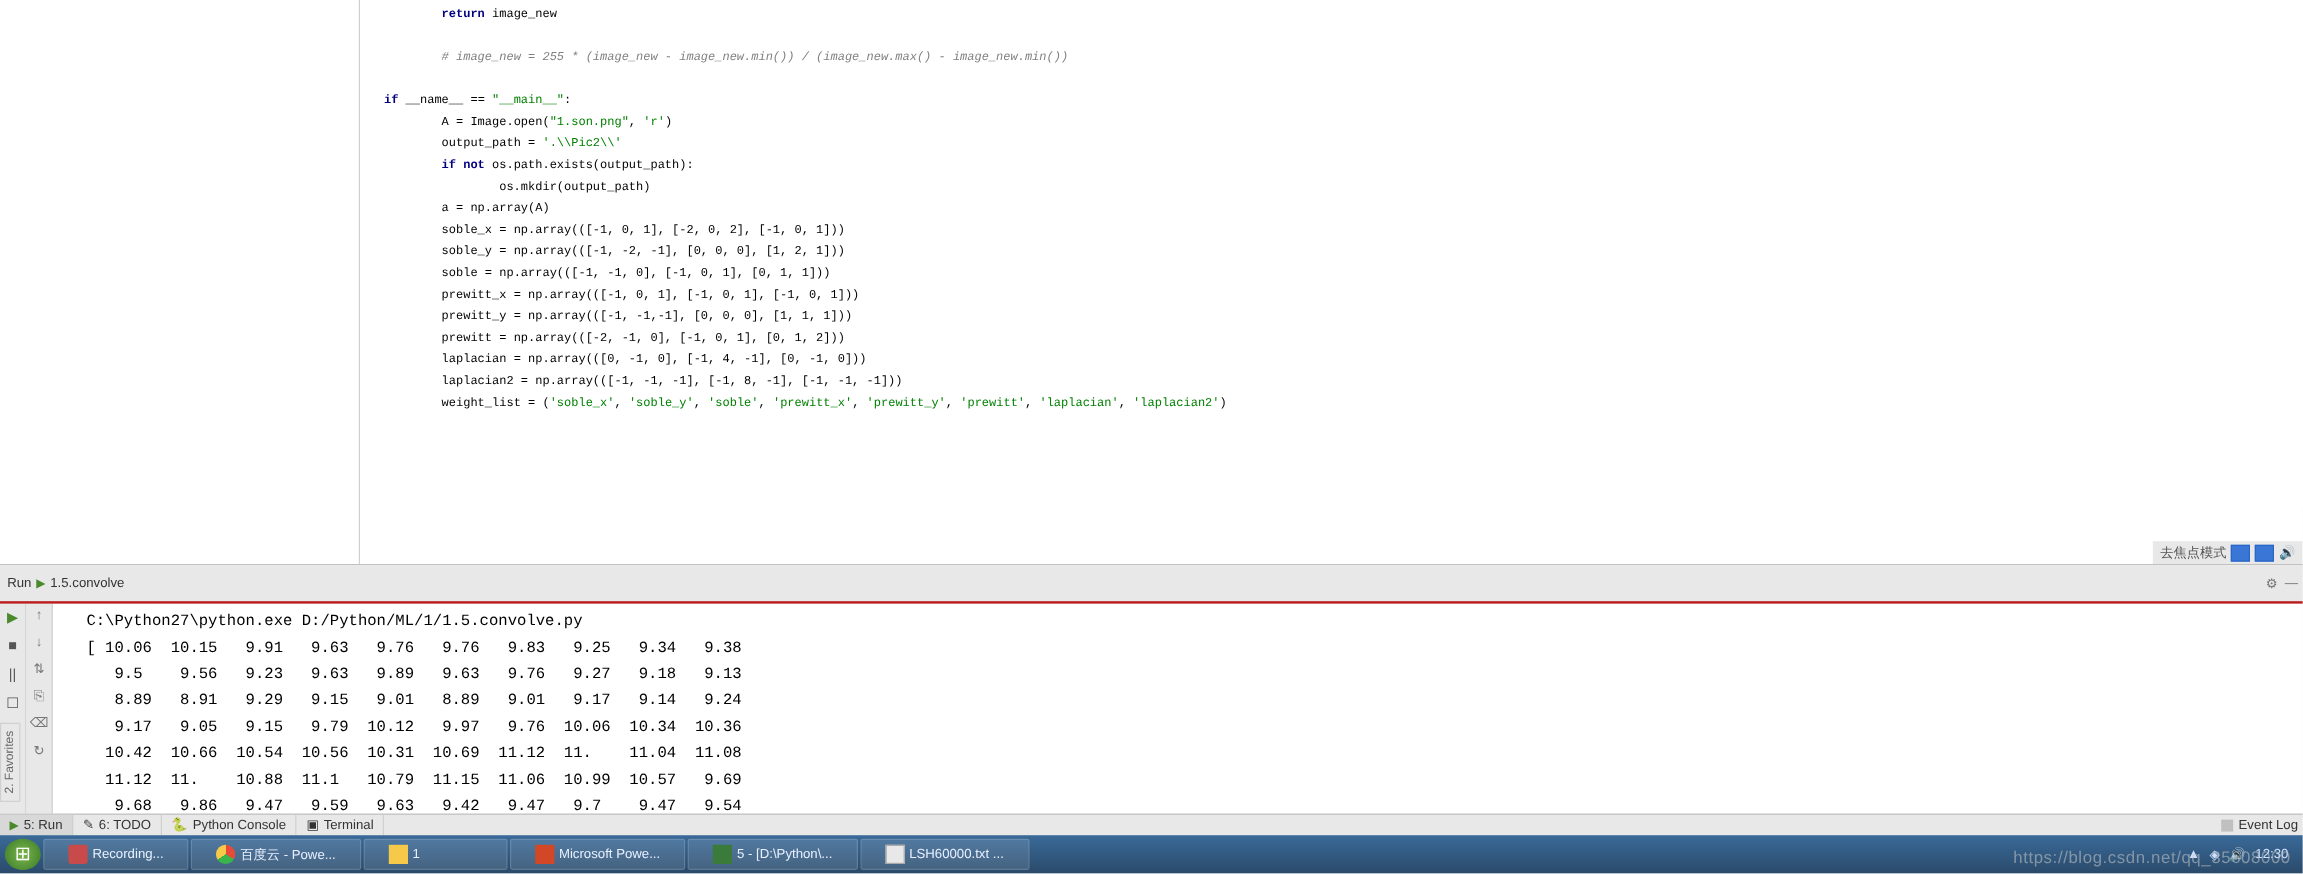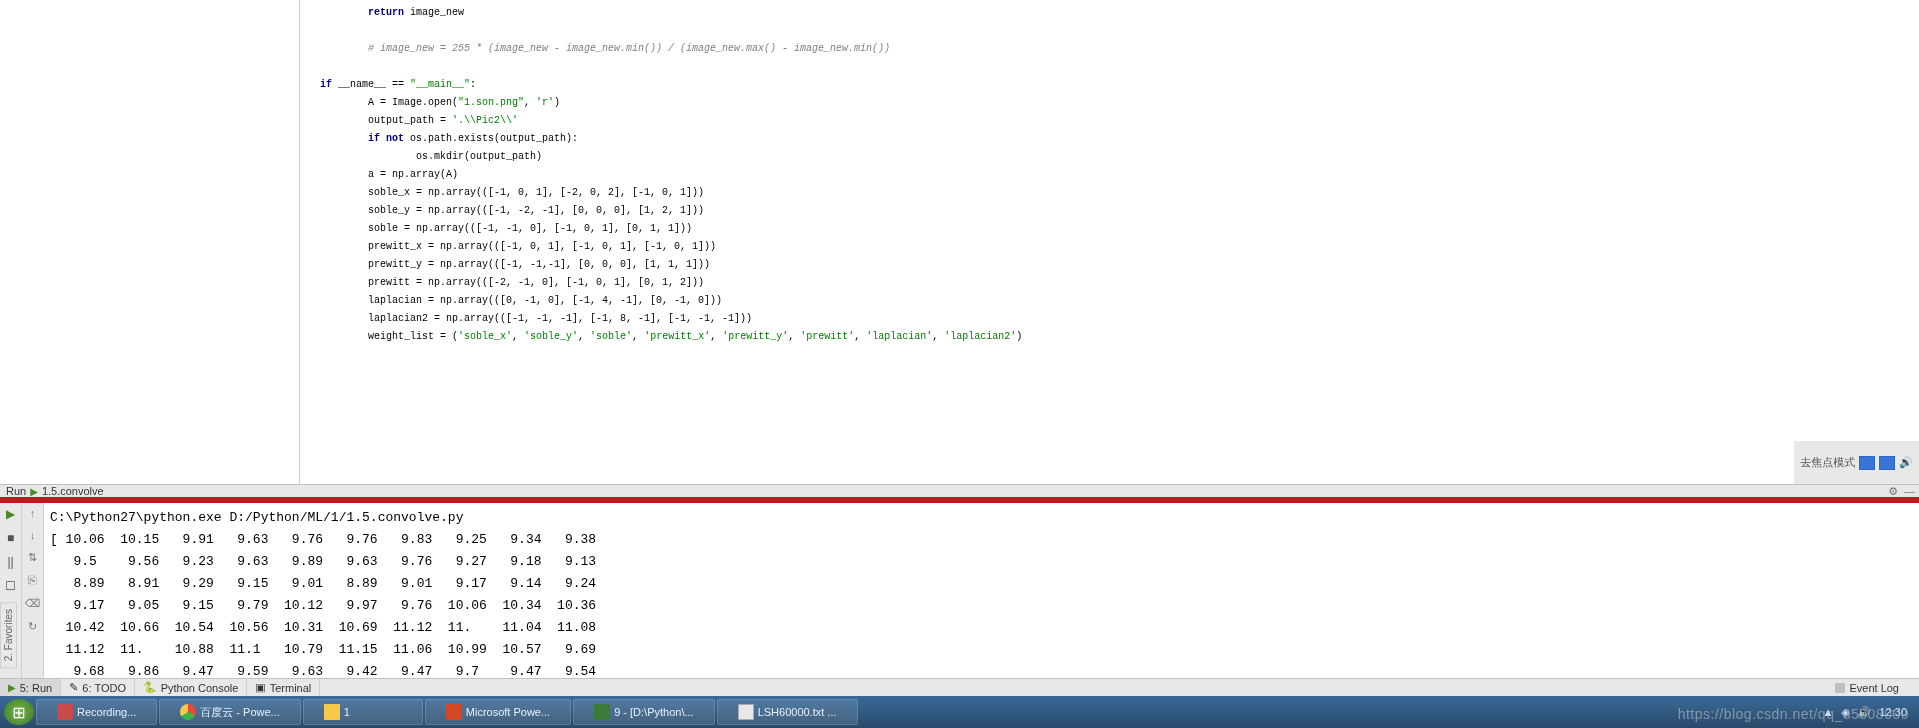--- a/index.html
+++ b/index.html
@@ -5,36 +5,36 @@
 * { margin:0; padding:0; box-sizing:border-box; }
 body { font-family:"Segoe UI",Arial,sans-serif; font-size:12px; background:#f0f0f0; width:1919px; height:728px; overflow:hidden; position:relative; }
 .ide-root { display:flex; flex-direction:column; height:100%; background:#fff; }
 .split-top { flex:1; display:flex; border-bottom:1px solid #c0c0c0; overflow:hidden; }
 .left-gutter-panel { width:300px; background:#fff; border-right:1px solid #d0d0d0; }
 .editor-wrap { flex:1; position:relative; background:#fff; overflow:hidden; }
 .code-area { padding:4px 10px 4px 20px; font-family:Consolas,"Courier New",monospace; font-size:10px; line-height:18px; white-space:pre; color:#000; }
 .code-area .kw { font-weight:bold; color:#000080; }
 .code-area .str { color:#008000; }
 .code-area .cmt { color:#808080; font-style:italic; }
-.float-btns { position:absolute; right:0; bottom:0; display:flex; gap:4px; padding:14px 6px; background:#e8e8e8; font-size:11px; align-items:center; }
+.float-btns { position:absolute; right:0; bottom:0; display:flex; gap:4px; padding:2px 6px; background:#e8e8e8; font-size:11px; align-items:center; }
 .float-btns .lbl { color:#555; }
 .mini-btn { width:16px; height:14px; background:#3a76d6; border:1px solid #2a66c6; }
-.run-header { height:18px; background:#e8e8e8; border-bottom:6px solid #b91c1c; display:flex; align-items:center; padding:0 6px; font-size:11px; color:#333; position:relative; }
+.run-header { height:32px; background:#e8e8e8; border-bottom:2px solid #b91c1c; display:flex; align-items:center; padding:0 6px; font-size:11px; color:#333; position:relative; }
 .run-header .run-title { display:flex; align-items:center; gap:4px; }
 .run-header .tools-right { position:absolute; right:4px; display:flex; gap:6px; color:#777; }
 .green-arrow { color:#4a8a2a; font-size:10px; }
 .run-body { display:flex; height:175px; background:#fff; }
 .run-ctrl-col { width:22px; background:#e8e8e8; border-right:1px solid #d0d0d0; display:flex; flex-direction:column; align-items:center; padding-top:4px; gap:10px; font-size:12px; }
 .run-ctrl-col .ico { width:14px; text-align:center; color:#555; }
 .run-ctrl2-col { width:22px; background:#e8e8e8; border-right:1px solid #d0d0d0; display:flex; flex-direction:column; align-items:center; padding-top:4px; gap:10px; font-size:11px; color:#777; }
-.console { flex:1; padding:4px 6px; font-family:Consolas,"Courier New",monospace; font-size:13px; line-height:22px; white-space:pre; color:#000; overflow:hidden; }
+.console { flex:1; padding:4px 28px; font-family:Consolas,"Courier New",monospace; font-size:13px; line-height:22px; white-space:pre; color:#000; overflow:hidden; }
 .bottom-tabs { height:18px; background:#e8e8e8; border-top:1px solid #c0c0c0; display:flex; align-items:center; font-size:11px; color:#333; position:relative; }
 .bottom-tabs .tab { padding:0 8px; display:flex; align-items:center; gap:4px; border-right:1px solid #d0d0d0; height:100%; }
 .bottom-tabs .tab.active { background:#d8d8d8; }
-.bottom-tabs .right-side { position:absolute; right:20px; display:flex; align-items:center; gap:4px; }
+.bottom-tabs .right-side { position:absolute; right:4px; display:flex; align-items:center; gap:4px; }
 .evlog-ico { width:10px; height:10px; background:#c0c0c0; }
 .status-bar { height:18px; background:#e8e8e8; border-top:1px solid #c0c0c0; display:flex; align-items:center; font-size:11px; color:#333; padding:0 6px; position:relative; }
 .status-bar .msg { display:flex; align-items:center; gap:4px; }
 .status-bar .sqr { width:10px; height:10px; border:1px solid #999; }
 .status-bar .right-cluster { position:absolute; right:6px; display:flex; gap:10px; align-items:center; }
 .lock-ico { font-size:10px; }
 .taskbar { height:32px; background:linear-gradient(#3a6a99,#2a4a6a); display:flex; align-items:center; padding:0 4px; gap:2px; position:relative; }
 .tb-item { height:26px; display:flex; align-items:center; gap:4px; padding:0 20px; color:#e8f0ff; font-size:11px; border-radius:2px; }
 .tb-item.start { background:radial-gradient(circle,#7ab54a,#3a7a2a); width:30px; border-radius:50%; padding:0; justify-content:center; }
 .tb-item.app { background:rgba(255,255,255,0.12); border:1px solid rgba(255,255,255,0.15); min-width:120px; }
@@ -140,21 +140,21 @@
         <div class="tb-item app">
           <span class="tb-ico icon-folder"></span>
           <span>1</span>
         </div>
         <div class="tb-item app">
           <span class="tb-ico icon-ppt"></span>
           <span>Microsoft Powe...</span>
         </div>
         <div class="tb-item app">
           <span class="tb-ico icon-py"></span>
-          <span>9 - [D:\Python\...</span>
+          <span>5 - [D:\Python\...</span>
         </div>
         <div class="tb-item app">
           <span class="tb-ico icon-txt"></span>
           <span>LSH60000.txt ...</span>
         </div>
       </div>
     <div class="tb-spacer"></div>
     <div class="tb-tray">
       <span>▲</span>
       <span>◈</span>

